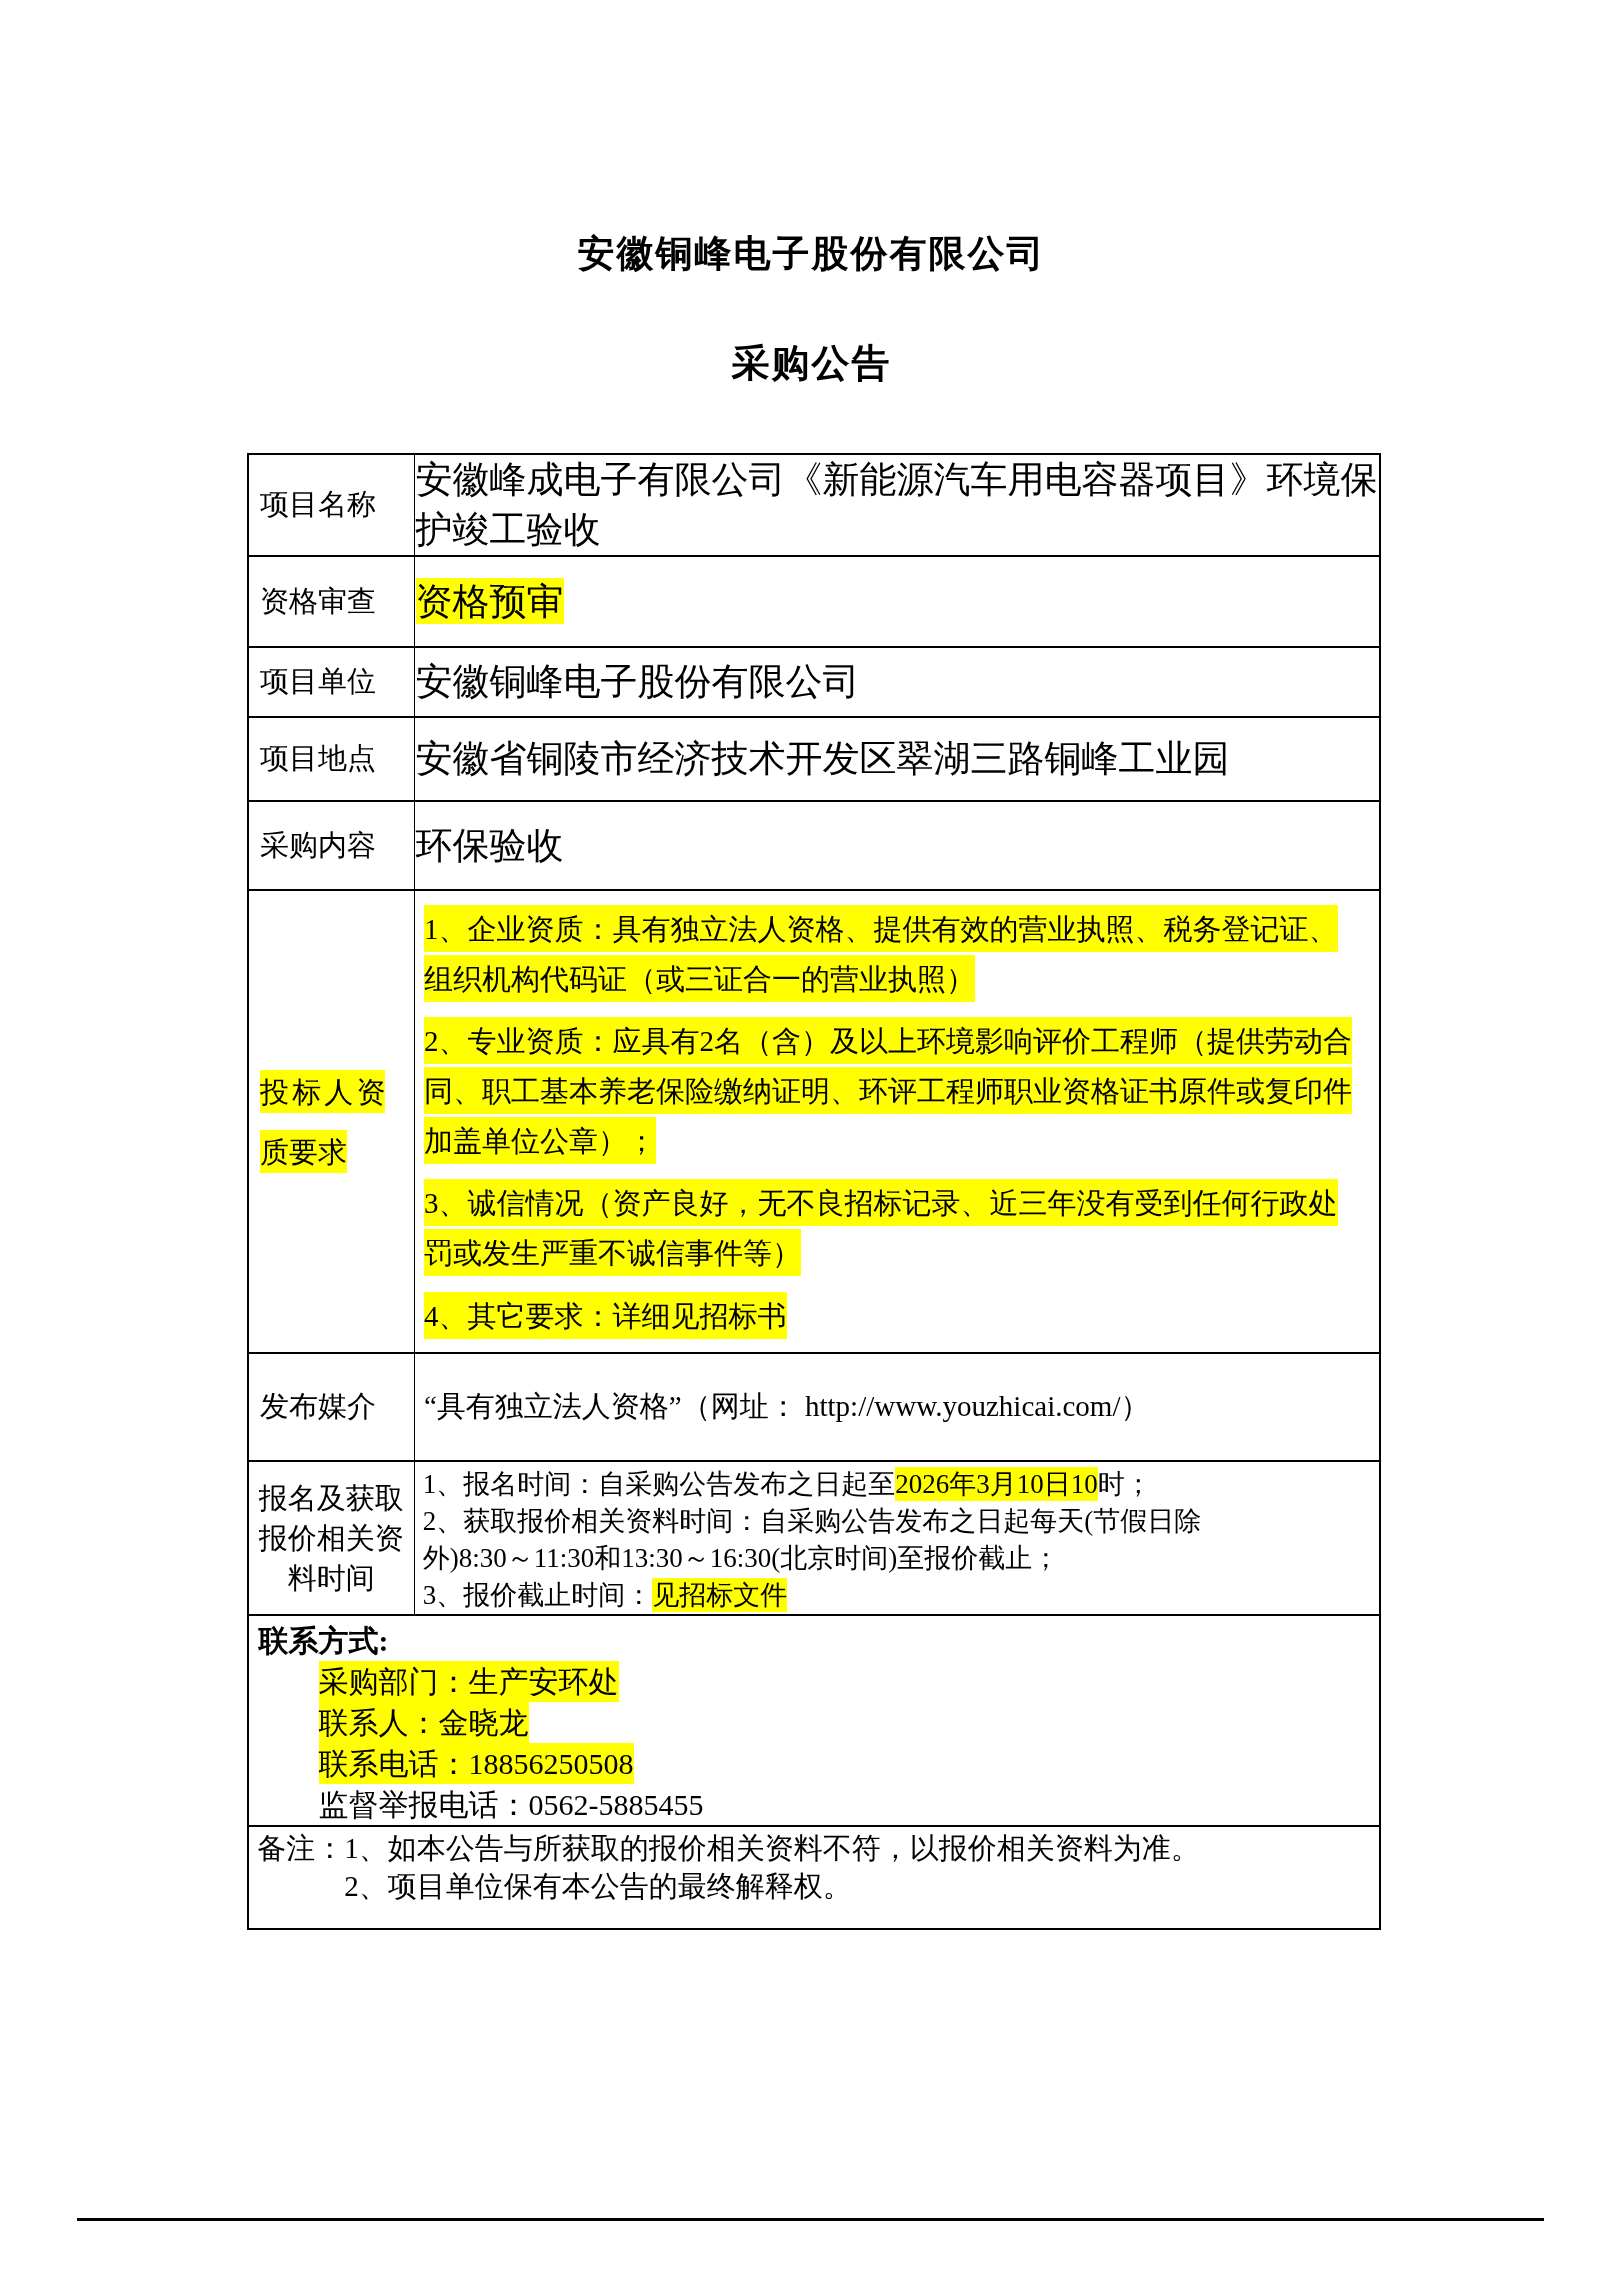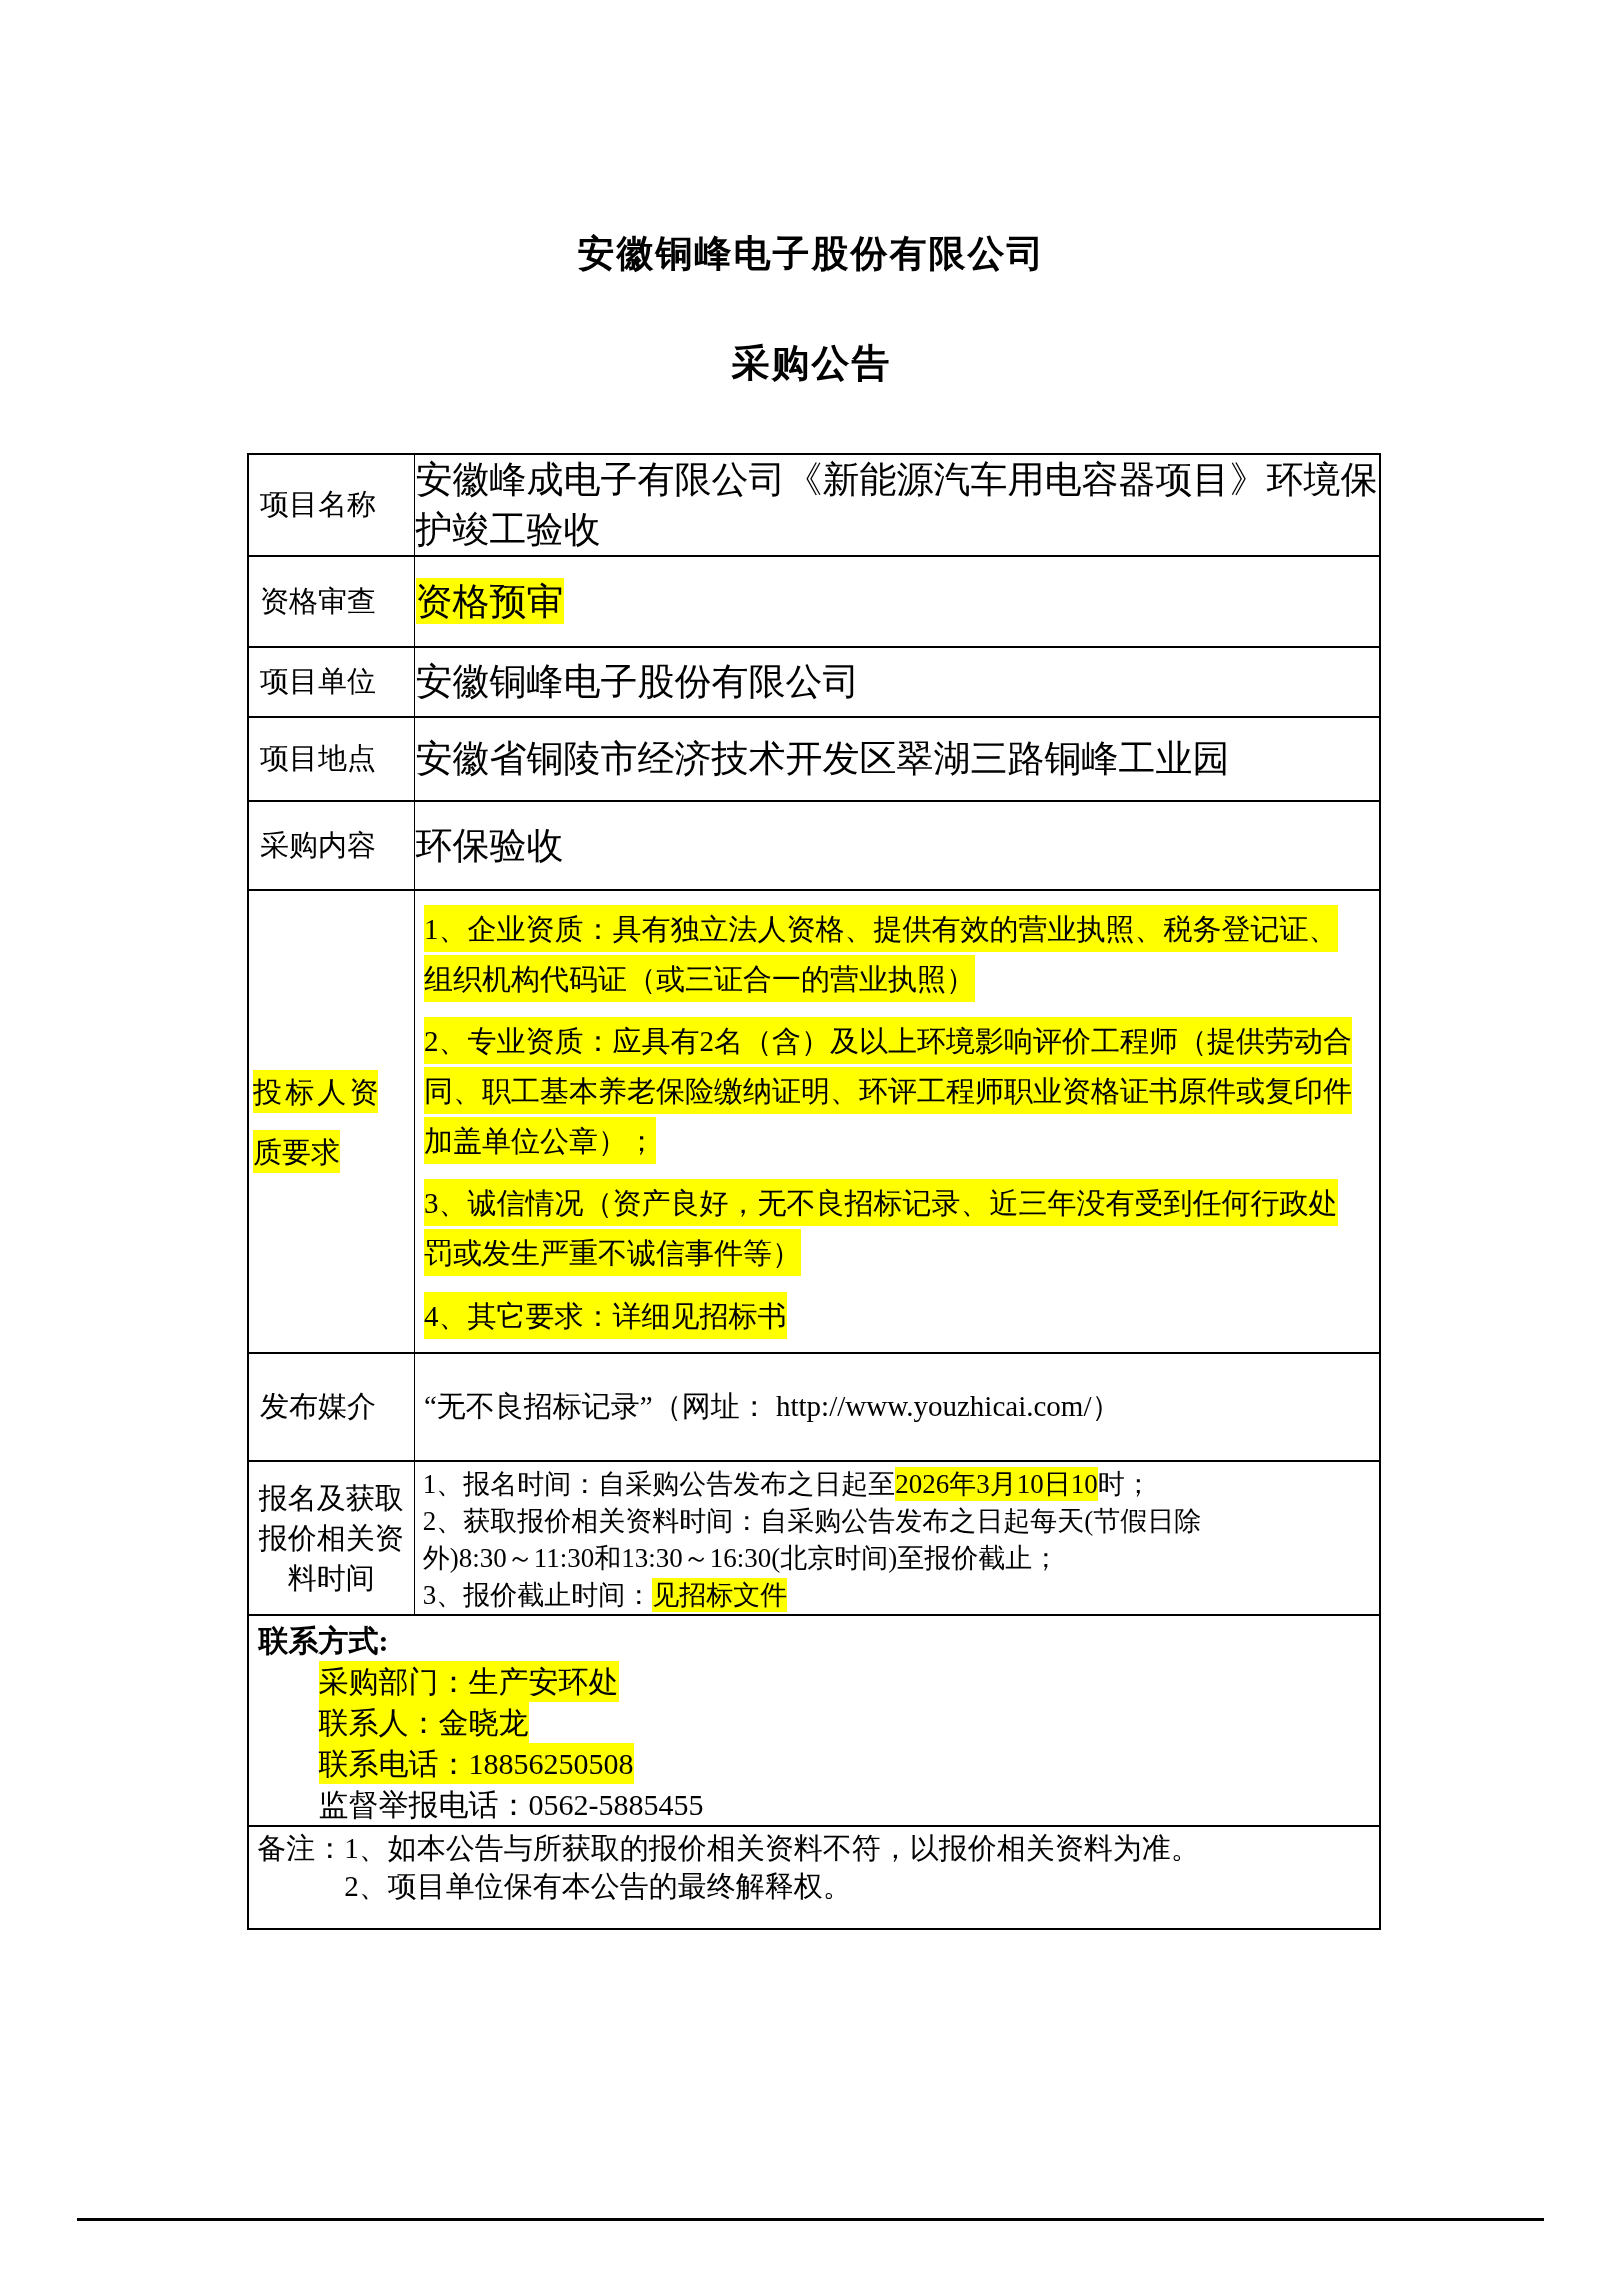--- a/index.html
+++ b/index.html
@@ -62,21 +62,21 @@
   }
   .hl {
     background: #ffff00;
     padding: 2.7px 0;
     box-decoration-break: clone;
     -webkit-box-decoration-break: clone;
   }
   .lbl-bidder {
     font-size: 29px;
     line-height: 60px;
-    padding-left: 4px;
+    padding-left: 11px;
     word-spacing: -4.1px;
     white-space: pre-line;
   }
   .lbl-bidder .hl { padding: 5.5px 0; }
   .quals-cell {
     vertical-align: top;
     padding: 12.3px 12.3px 0 9.5px;
     font-size: 29px;
     line-height: 50px;
   }
@@ -172,21 +172,21 @@
 同、职工基本养老保险缴纳证明、环评工程师职业资格证书原件或复印件
 加盖单位公章）；</span></div>
       <div class="para"><span class="hl">3、诚信情况（资产良好，无不良招标记录、近三年没有受到任何行政处
 罚或发生严重不诚信事件等）</span></div>
       <div class="para"><span class="hl">4、其它要求：详细见招标书</span></div>
     </td>
   </tr>
 
   <tr style="height:108px">
     <td class="lbl">发布媒介</td>
-    <td class="media-cell" colspan="3">“无不良招标记录”（网址： http://www.youzhicai.com/）</td>
+    <td class="media-cell" colspan="3">“具有独立法人资格”（网址： http://www.youzhicai.com/）</td>
   </tr>
 
   <tr style="height:154px">
     <td class="lbl-center">报名及获取
 报价相关资
 料时间</td>
     <td class="sched-cell" colspan="3"><span>1、报名时间：自采购公告发布之日起至</span><span class="hl">2026年3月10日10</span><span>时；
 </span><span>2、获取报价相关资料时间：自采购公告发布之日起每天(节假日除
 外)8:30～11:30和13:30～16:30(北京时间)至报价截止；
 </span><span>3、报价截止时间：</span><span class="hl">见招标文件</span></td>

